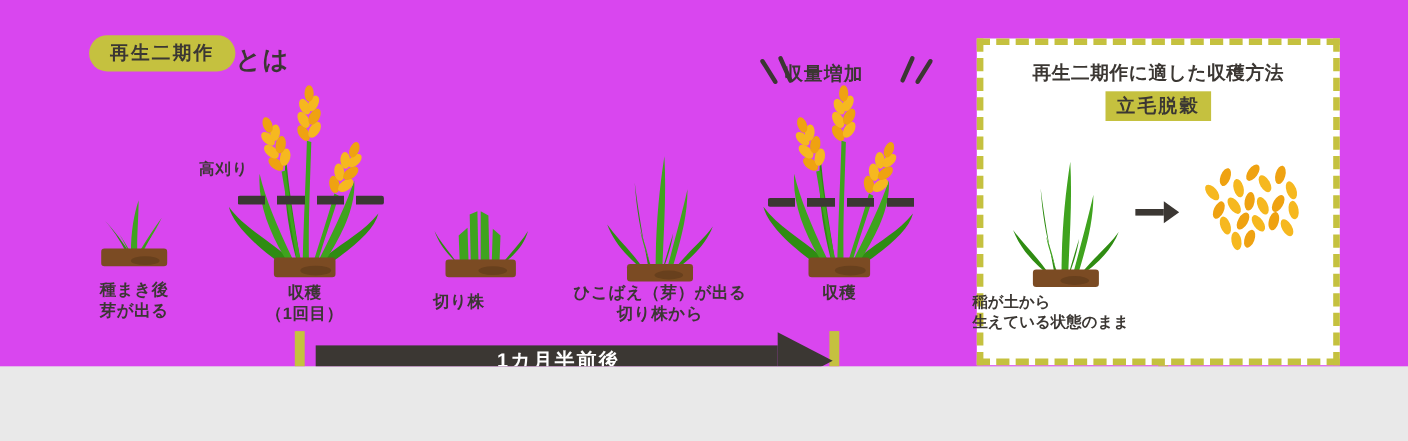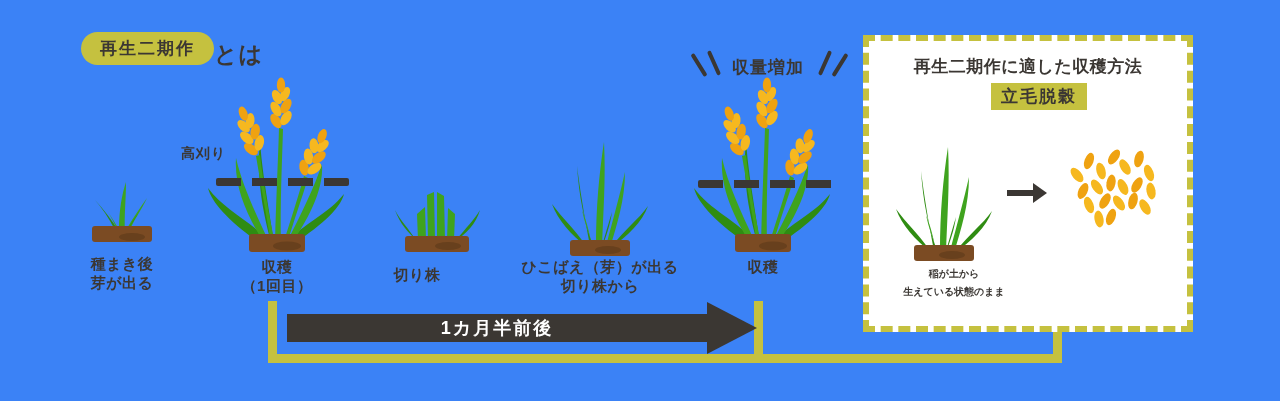--- a/index.html
+++ b/index.html
@@ -2,22 +2,22 @@
 <html><head>
 <meta charset="utf-8">
 <style>
   html,body{margin:0;padding:0;}
   body{
     font-family:"Liberation Sans","DejaVu Sans",sans-serif;
     background:#e9e9e9;
   }
   .canvas{
     position:relative;
-    width:1280px;height:401px;
-    background:#3b82f6;
+    width:1280px;height:333px;
+    background:#d946ef;
     overflow:hidden;
     color:#3b3733;
   }
   .defs-svg{position:absolute;width:0;height:0;}
 
   
   .badge{
     position:absolute;left:81px;top:32px;height:33px;line-height:33px;
     padding:0 19px;border-radius:17px;background:#c5c13f;
     font-size:17px;font-weight:700;letter-spacing:2px;color:#3b3733;
@@ -43,62 +43,62 @@
     position:absolute;height:8px;border-radius:2px;
     background:repeating-linear-gradient(90deg,#3b3733 0 25px,transparent 25px 36px);
   }
   .cut-label{
     position:absolute;left:181px;top:145px;
     font-size:14px;font-weight:700;letter-spacing:1px;
   }
 
   
   .callout-text{
-    position:absolute;left:713px;top:56px;width:110px;text-align:center;
+    position:absolute;left:713px;top:56px;width:110px;
     font-size:17px;font-weight:700;letter-spacing:1px;font-family:Liberation Serif, serif;
   }
   .burst-bar{
     position:absolute;width:4px;background:#3b3733;border-radius:2px;
   }
 
   
   .method-box{
-    position:absolute;left:863px;top:35px;width:330px;height:297px;
+    position:absolute;left:888px;top:35px;width:330px;height:297px;
     box-sizing:border-box;background:#ffffff;
     border:6px dashed #c5c13f;
   }
   .method-title{
     position:absolute;left:0;top:14px;width:100%;text-align:center;
     font-size:17px;font-weight:700;letter-spacing:.5px;
   }
   .method-highlight{
     position:absolute;left:50%;top:42px;transform:translateX(-50%);
     background:#c5c13f;padding:2px 10px;
-    font-size:17px;font-weight:700;letter-spacing:2px;white-space:nowrap;margin-left:11px;
+    font-size:17px;font-weight:700;letter-spacing:2px;white-space:nowrap;
   }
   .method-caption{
-    position:absolute;text-align:center;
-    font-size:10px;font-weight:700;line-height:18px;
+    position:absolute;
+    font-size:14px;font-weight:700;line-height:18px;
   }
   .method-caption span{display:block;}
 
   
   .olive-line{position:absolute;background:#c5c13f;}
   .time-arrow{position:absolute;left:287px;top:302px;width:470px;height:52px;}
   .time-arrow .body{
     position:absolute;left:0;top:12px;width:420px;height:28px;background:#3b3733;
   }
   .time-arrow .head{
     position:absolute;left:420px;top:0;width:0;height:0;
     border-top:26px solid transparent;border-bottom:26px solid transparent;
     border-left:50px solid #3b3733;
   }
   .time-arrow .label{
     position:absolute;left:0;top:12px;width:420px;height:28px;line-height:28px;
-    text-align:center;color:#ffffff;font-size:18px;font-weight:700;letter-spacing:2px;
+    text-align:center;color:#ffffff;font-size:18px;font-weight:700;letter-spacing:2px;padding-left:11px;
   }
 </style>
 </head>
 <body>
 
 <div class="canvas">
 
   <svg class="defs-svg" aria-hidden="true">
     <defs>
       <g id="grainHead">

